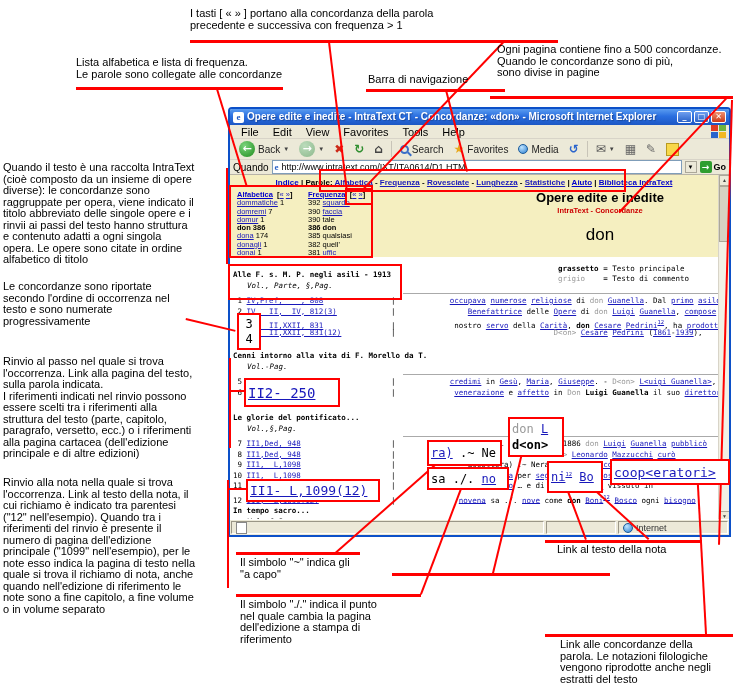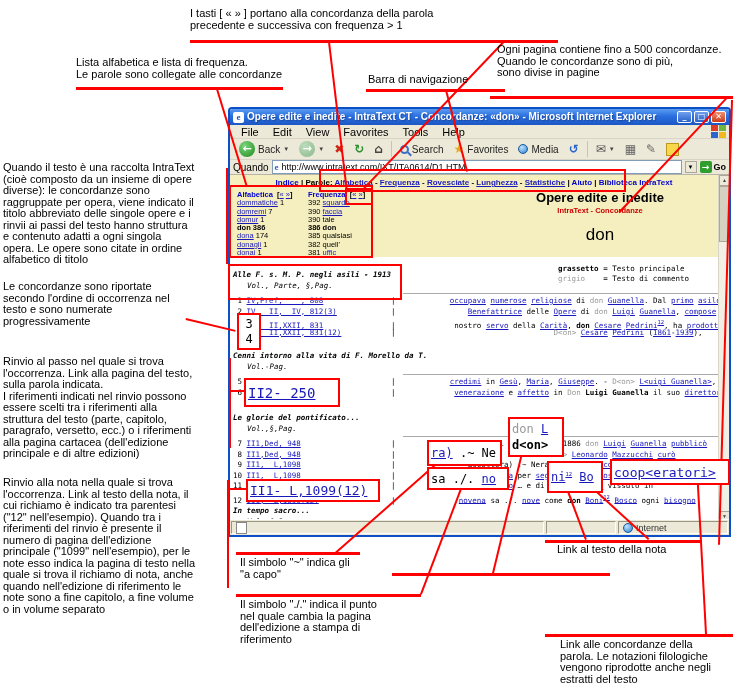--- a/index.html
+++ b/index.html
@@ -71,31 +71,31 @@
   #wl-alfa{left:7px;top:16px;}
   #wl-freq{left:78px;top:16px;}
   #phead{position:absolute;left:250px;top:15px;width:240px;text-align:center;color:#000;}
   #phead .author{font:7.5px "Liberation Sans",sans-serif;color:#333;}
   #phead .ptitle{font:bold 13px/16px "Liberation Sans",sans-serif;}
   #phead .psub{font:bold 7.5px/10px "Liberation Sans",sans-serif;color:#c00;}
   #phead .pword{font:17px/22px "Liberation Sans",sans-serif;margin-top:8px;}
   #legend{position:absolute;left:328px;top:89px;font:7.5px/10px "DejaVu Sans Mono",monospace;white-space:pre;}
   #concordance{position:absolute;left:3px;top:94px;font:7.5px/10.5px "DejaVu Sans Mono",monospace;
                color:#000;white-space:pre;}
-  .c-title{font-weight:bold;height:11px;line-height:11px;font-style:italic;}
+  .c-title{font-weight:bold;height:11px;line-height:11px;}
   .c-fmt{font-style:italic;padding-left:14px;height:11px;line-height:11px;}
   .c-rule{height:1px;background:#aaa;margin:2px 0 2px 170px;width:316px;}
   .c-row{height:10.5px;line-height:10.5px;}
 
   
   .s-p{color:#000;}
   .s-l{color:#1818bb;text-decoration:underline;}
   .s-g{color:#999;}
   .s-b{font-weight:bold;color:#000;}
-  .s-bl{font-weight:bold;color:#0000cc;margin-top:24px;}
+  .s-bl{font-weight:bold;color:#0000cc;text-decoration:underline;margin-top:24px;}
   .s-sup{color:#1818bb;text-decoration:underline;vertical-align:super;font-size:5.5px;}
 
   
   #pscroll{position:absolute;right:0;top:0;width:11px;height:347px;background:#f2f0e4;
            border-left:1px solid #d8d4c8;box-sizing:border-box;}
   .sc-arrow{position:absolute;left:0;width:11px;height:11px;background:#ece9d8;border:1px solid #aca899;
             box-sizing:border-box;font-size:5px;text-align:center;line-height:9px;color:#444;}
   #sc-thumb{position:absolute;left:0;top:11px;width:11px;height:56px;background:#d6d2c2;
             border:1px solid #aca899;box-sizing:border-box;}
 

